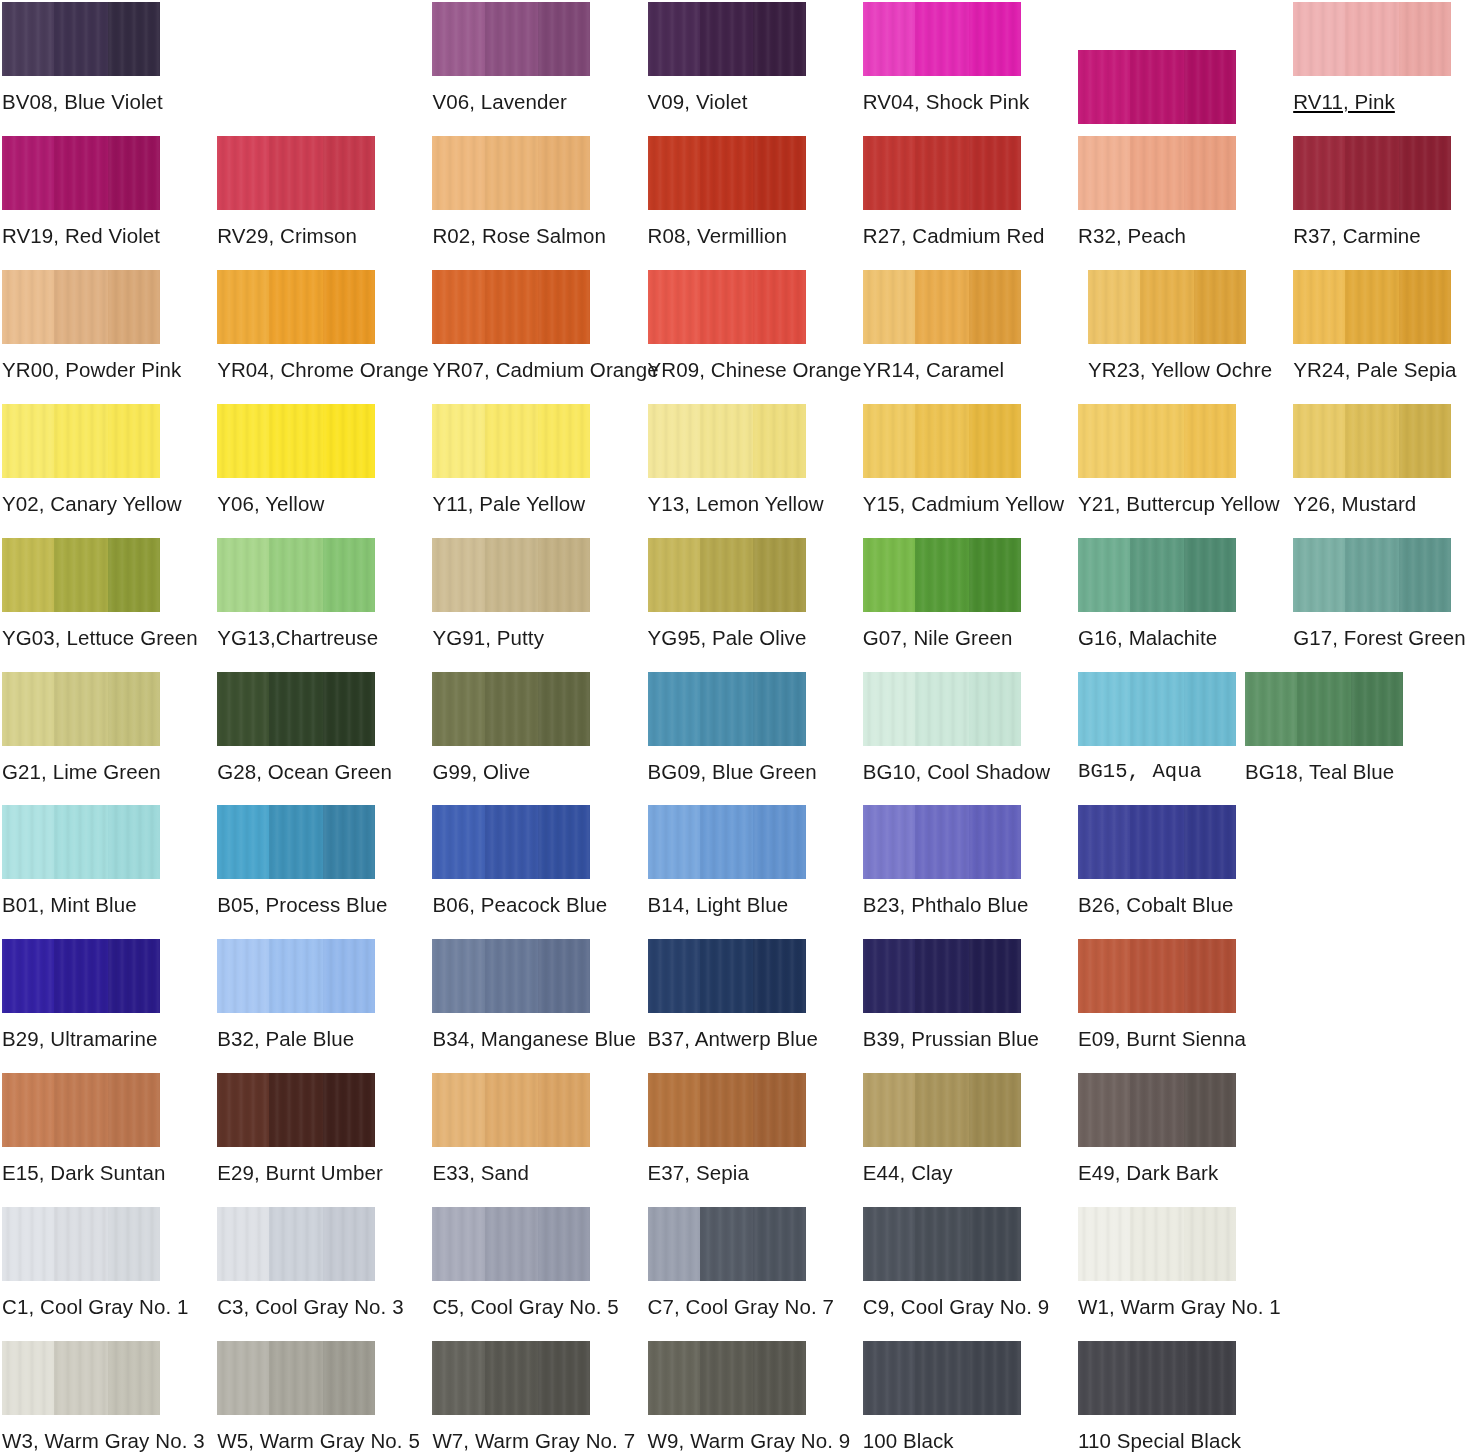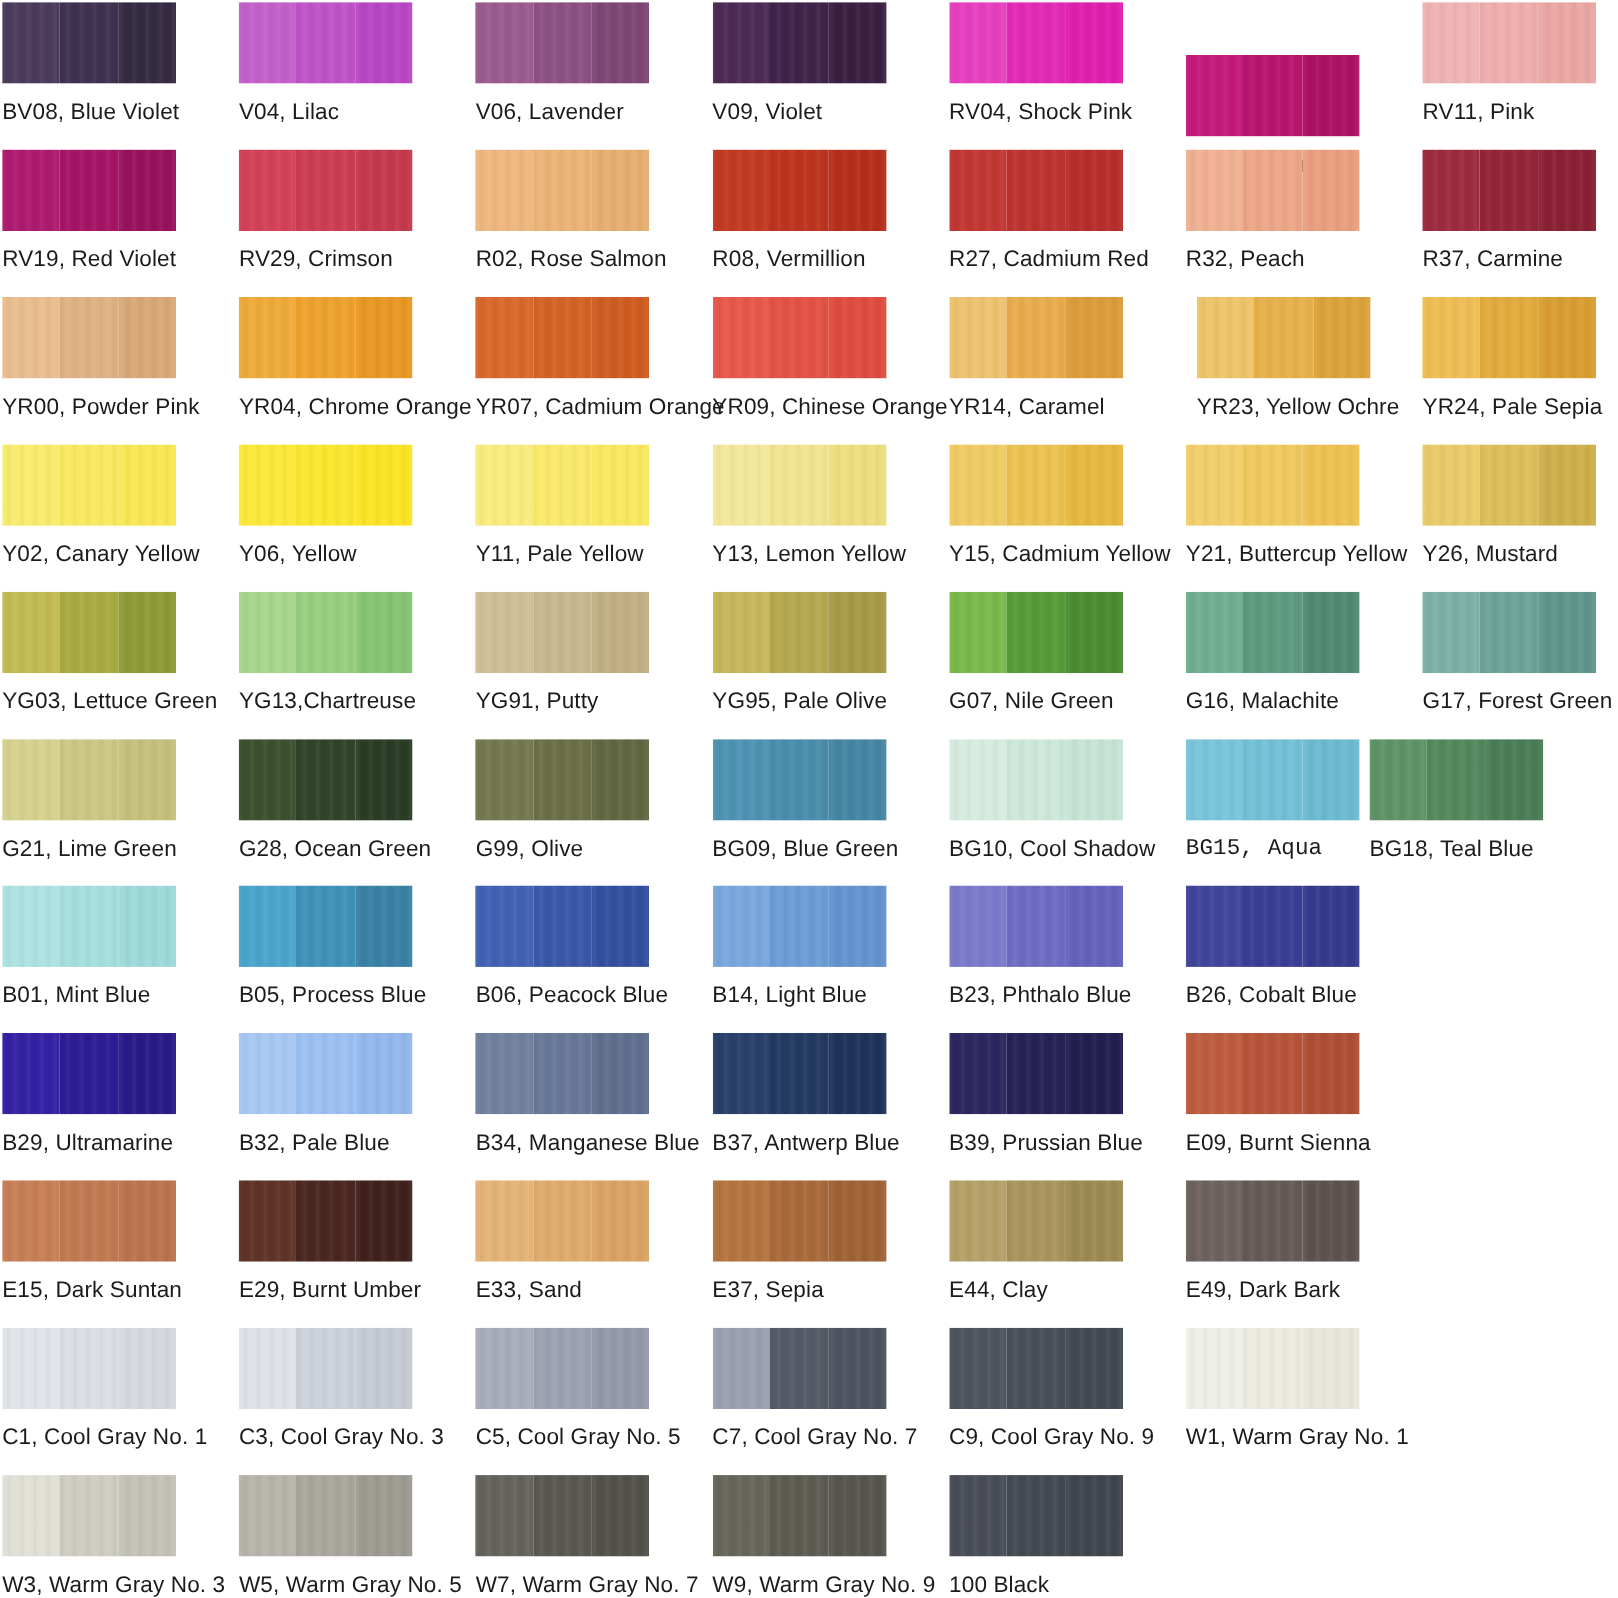--- a/index.html
+++ b/index.html
@@ -66,29 +66,20 @@
     <div class="swatch-row" style="position: absolute; left: 0px; top: 2px;">
       <div class="swatch-cell" style="left: 2px;">
         <span class="swatch-chip">
           <span class="band b1" style="background: rgb(74, 60, 90);"></span>
           <span class="band b2" style="background: rgb(63, 50, 80);"></span>
           <span class="band b3" style="background: rgb(52, 43, 66);"></span>
           <span class="grain"></span>
         </span>
         <span class="swatch-label">BV08, Blue Violet</span>
       </div>
-      <div class="swatch-cell" style="left: 217.2px;">
-        <span class="swatch-chip">
-          <span class="band b1" style="background: rgb(195, 96, 201);"></span>
-          <span class="band b2" style="background: rgb(191, 83, 200);"></span>
-          <span class="band b3" style="background: rgb(184, 70, 196);"></span>
-          <span class="grain"></span>
-        </span>
-        <span class="swatch-label">V04, Lilac</span>
-      </div>
       <div class="swatch-cell" style="left: 432.4px;">
         <span class="swatch-chip">
           <span class="band b1" style="background: rgb(154, 92, 142);"></span>
           <span class="band b2" style="background: rgb(140, 81, 130);"></span>
           <span class="band b3" style="background: rgb(126, 71, 117);"></span>
           <span class="grain"></span>
         </span>
         <span class="swatch-label">V06, Lavender</span>
       </div>
       <div class="swatch-cell" style="left: 647.6px;">
@@ -111,21 +102,21 @@
       </div>
       <div class="swatch-cell" style="left: 1078px; margin-top: 48px;">
         <span class="swatch-chip">
           <span class="band b1" style="background: rgb(196, 26, 121);"></span>
           <span class="band b2" style="background: rgb(184, 21, 110);"></span>
           <span class="band b3" style="background: rgb(173, 16, 101);"></span>
           <span class="grain"></span>
         </span>
         <span class="swatch-label">RV09, Fuchsia</span>
       </div>
-      <div class="swatch-cell" style="left: 1293.2px;">
+      <div class="swatch-cell" style="left: 1293.2px; text-decoration: underline;">
         <span class="swatch-chip">
           <span class="band b1" style="background: rgb(239, 179, 180);"></span>
           <span class="band b2" style="background: rgb(238, 174, 174);"></span>
           <span class="band b3" style="background: rgb(234, 167, 164);"></span>
           <span class="grain"></span>
         </span>
         <span class="swatch-label">RV11, Pink</span>
       </div>
     </div>
     <div class="swatch-row" style="position: absolute; left: 0px; top: 135.9px;">
@@ -716,14 +707,23 @@
       </div>
       <div class="swatch-cell" style="left: 862.8px;">
         <span class="swatch-chip">
           <span class="band b1" style="background: rgb(73, 77, 87);"></span>
           <span class="band b2" style="background: rgb(69, 73, 82);"></span>
           <span class="band b3" style="background: rgb(65, 69, 78);"></span>
           <span class="grain"></span>
         </span>
         <span class="swatch-label">100 Black</span>
       </div>
+      <div class="swatch-cell" style="left: 1078px;">
+        <span class="swatch-chip">
+          <span class="band b1" style="background: rgb(74, 74, 80);"></span>
+          <span class="band b2" style="background: rgb(69, 69, 75);"></span>
+          <span class="band b3" style="background: rgb(65, 65, 71);"></span>
+          <span class="grain"></span>
+        </span>
+        <span class="swatch-label">110 Special Black</span>
+      </div>
     </div>
   </div>
 
 </body></html>

